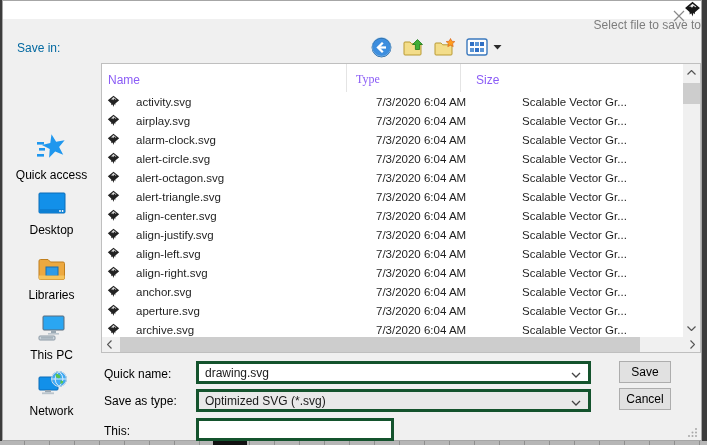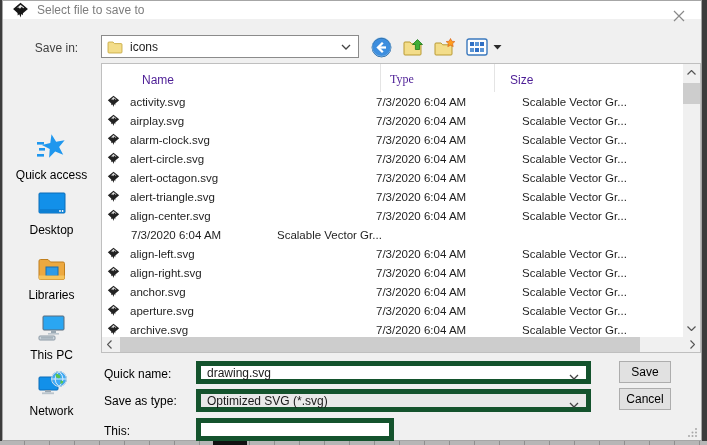--- a/index.html
+++ b/index.html
@@ -11,32 +11,32 @@
     -webkit-font-smoothing:antialiased;
     color:#1a1a1a;
   }
   .dialog {
     position:absolute; left:2px; top:0; width:700px; height:441px;
     background:#f0f0f0; border:1px solid #a6a6a6;
   }
   
   .titlebar {
     position:absolute; left:0; top:0; right:0; height:18px; background:#ffffff;
-    display:flex; align-items:center;
+    display:flex; align-items:flex-end;flex-direction:column;
   }
   .titlebar .appicon { margin-left:9px; width:17px; height:17px; flex:0 0 auto; }
   .titlebar .title { margin-left:8px; font-size:12px; color:#7d7d7d; white-space:nowrap; }
   .close-btn {
     position:absolute; right:0; top:0; width:45px; height:29px;
     display:flex; align-items:center; justify-content:center; cursor:pointer;
   }
   
   .savein-label {
-    position:absolute; left:14px; top:40px; width:79px; text-align:center;
-    font-size:12px; color:#404040;
+    position:absolute; left:14px; top:40px; width:79px; text-align:left;
+    font-size:12px; color:#0369a1;
   }
   .savein-combo {
     position:absolute; left:98px; top:34px; width:258px; height:23px;
     background:#fff; border:1px solid #8b8b8b;
     display:flex; align-items:center; padding-left:5px;
   }
   .savein-combo .txt { font-size:12px; margin-left:7px; }
   .savein-combo .chev { position:absolute; right:7px; top:8px; }
   .toolbar { position:absolute; left:366px; top:34px; height:24px; display:flex; align-items:center; gap:8px; }
   .tbtn { width:24px; height:24px; display:flex; align-items:center; justify-content:center; cursor:pointer; }
@@ -46,52 +46,52 @@
   .side-item { position:absolute; left:0; width:97px; text-align:center; cursor:pointer; }
   .side-item .sicon { display:inline-block; }
   .side-item .slabel { display:block; font-size:12px; color:#000; margin-top:1px; }
   
   .listview {
     position:absolute; left:98px; top:62px; width:600px; height:290px;
     background:#fff; border:1px solid #bfbfbf;
   }
   .lheader {
     position:absolute; left:0; top:0; right:17px; height:28px; background:#fff;
-    display:flex; font-size:12px; color:#4c1d95;padding-left:34px;
+    display:flex; font-size:12px; color:#8b5cf6;
   }
   .hcell { border-right:1px solid #e4e4e4; display:flex; align-items:flex-end; padding-bottom:5px; white-space:nowrap; overflow:hidden; }
   .hcell.c-name { width:245px; padding-left:6px; }
   .hcell.c-date { width:166px; padding-left:29px; }
   .hcell.c-type { width:114px; padding-left:9px;font-family:Liberation Serif, serif; }
   .hcell.c-size { width:56px; padding-left:15px; border-right:none; }
   .sortarrow { position:absolute; left:112px; top:2px; }
   .lrows {
     position:absolute; left:0; top:28px; right:17px; bottom:15px; overflow:hidden;
     display:flex; flex-direction:column;
   }
   .row { display:flex; height:19px; min-height:19px; align-items:center; font-size:11.5px; color:#1f1f1f; cursor:default; }
   .cell { white-space:nowrap; overflow:hidden; }
-  .cell.name { width:245px; padding-left:5px; display:flex; align-items:center; gap:10px; }
+  .cell.name { width:245px; padding-left:5px; display:flex; align-items:center; gap:16px; }
   .cell.date { width:166px; padding-left:29px; }
   .cell.type { width:114px; padding-left:9px; }
   .cell.size { width:39px; }
   
   .vscroll { position:absolute; top:0; right:0; width:17px; bottom:15px; background:#f0f0f0; }
   .vthumb { position:absolute; left:0; top:19px; width:17px; height:21px; background:#cdcdcd; }
   .sarrow { position:absolute; width:17px; height:17px; display:flex; align-items:center; justify-content:center; }
   .vscroll .up { top:0; } .vscroll .down { bottom:0; }
   .hscroll { position:absolute; left:0; right:0; bottom:0; height:15px; background:#f0f0f0; }
   .hthumb { position:absolute; left:18px; top:0; height:15px; width:520px; background:#cdcdcd; }
   .hscroll .left  { left:0; width:15px; height:15px; }
   .hscroll .right { right:0; width:15px; height:15px; }
   
   .flabel { position:absolute; left:101px; font-size:12px; color:#000; }
   .combo, .tinput {
     position:absolute; left:193px; width:395px; height:23px; background:#fff;
-    border:5px solid #14532d; font-size:12px; display:flex; align-items:center;
+    border:3px solid #14532d; font-size:12px; display:flex; align-items:center;
     padding-left:6px;
   }
   .combo .chev { position:absolute; right:7px; top:8px; }
   .combo.gray { background:#e9e9e9; }
   .tinput.short { width:198px; }
   .btn {
     position:absolute; left:616px; width:52px; height:22px;
     background:#e1e1e1; border:1px solid #adadad; font-size:12px;
     display:flex; align-items:center; justify-content:center; cursor:pointer; color:#000000;
   }
@@ -115,29 +115,20 @@
     </svg>
     <span class="title">Select file to save to</span>
     <div class="close-btn">
       <svg width="12" height="12" viewBox="0 0 12 12">
         <path d="M1 1 L11 11 M11 1 L1 11" stroke="#8a8a8a" stroke-width="1.2"></path>
       </svg>
     </div>
   </div>
 
   <div class="savein-label">Save in:</div>
-  <div class="savein-combo">
-    <svg width="16" height="14" viewBox="0 0 16 14">
-      <path d="M1 3 Q1 2 2 2 H6 L7.5 3.6 H14 Q15 3.6 15 4.6 V12 Q15 13 14 13 H2 Q1 13 1 12 Z" fill="#f3dd8a" stroke="#c3a43a" stroke-width="0.8"></path>
-    </svg>
-    <span class="txt">icons</span>
-    <svg class="chev" width="10" height="6" viewBox="0 0 10 6">
-      <path d="M1 1 L5 5 L9 1" stroke="#444" stroke-width="1.3" fill="none"></path>
-    </svg>
-  </div>
 
   <div class="toolbar">
     <div class="tbtn">
       <svg width="21" height="21" viewBox="0 0 21 21">
         <circle cx="10.5" cy="10.5" r="9.4" fill="#3d8ede" stroke="#1d5f9e"></circle>
         <circle cx="10.5" cy="10.5" r="9.4" fill="none" stroke="#9dc9ef" stroke-width="1" opacity="0.6" transform="translate(0,-0.6)"></circle>
         <path d="M11.8 5.8 L7 10.5 L11.8 15.2" stroke="#fff" stroke-width="2.3" fill="none"></path>
         <path d="M7.6 10.5 H15" stroke="#fff" stroke-width="2.3"></path>
       </svg>
     </div>
@@ -324,20 +315,27 @@
               <path d="M8 2.5 L4.7 5.7 L6.4 5.2 L7.5 6.4 L9.2 4.4 L10.5 5.8 L11.6 5.5 Z" fill="#dcdcdc"></path>
             </svg>
             <span>align-center.svg</span>
           </span>
           <span class="cell date">7/3/2020 6:04 AM</span>
           <span class="cell type">Scalable Vector Gr...</span>
           <span class="cell size"></span>
         </div>
 
         <div class="row">
+          <span class="cell name">
+            <svg width="13" height="13" viewBox="0 0 16 16" style="flex:0 0 auto">
+              <path d="M8 0.8 L15 6.6 L10.3 10.5 L10.1 12.5 L8.7 11.2 L8.3 14.7 L6.8 11.6 L5.4 12.7 L5.2 10.4 L1 6.6 Z" fill="#222"></path>
+              <path d="M8 2.5 L4.7 5.7 L6.4 5.2 L7.5 6.4 L9.2 4.4 L10.5 5.8 L11.6 5.5 Z" fill="#dcdcdc"></path>
+            </svg>
+            <span>align-justify.svg</span>
+          </span>
           <span class="cell date">7/3/2020 6:04 AM</span>
           <span class="cell type">Scalable Vector Gr...</span>
           <span class="cell size"></span>
         </div>
 
         <div class="row">
           <span class="cell name">
             <svg width="13" height="13" viewBox="0 0 16 16" style="flex:0 0 auto">
               <path d="M8 0.8 L15 6.6 L10.3 10.5 L10.1 12.5 L8.7 11.2 L8.3 14.7 L6.8 11.6 L5.4 12.7 L5.2 10.4 L1 6.6 Z" fill="#222"></path>
               <path d="M8 2.5 L4.7 5.7 L6.4 5.2 L7.5 6.4 L9.2 4.4 L10.5 5.8 L11.6 5.5 Z" fill="#dcdcdc"></path>

